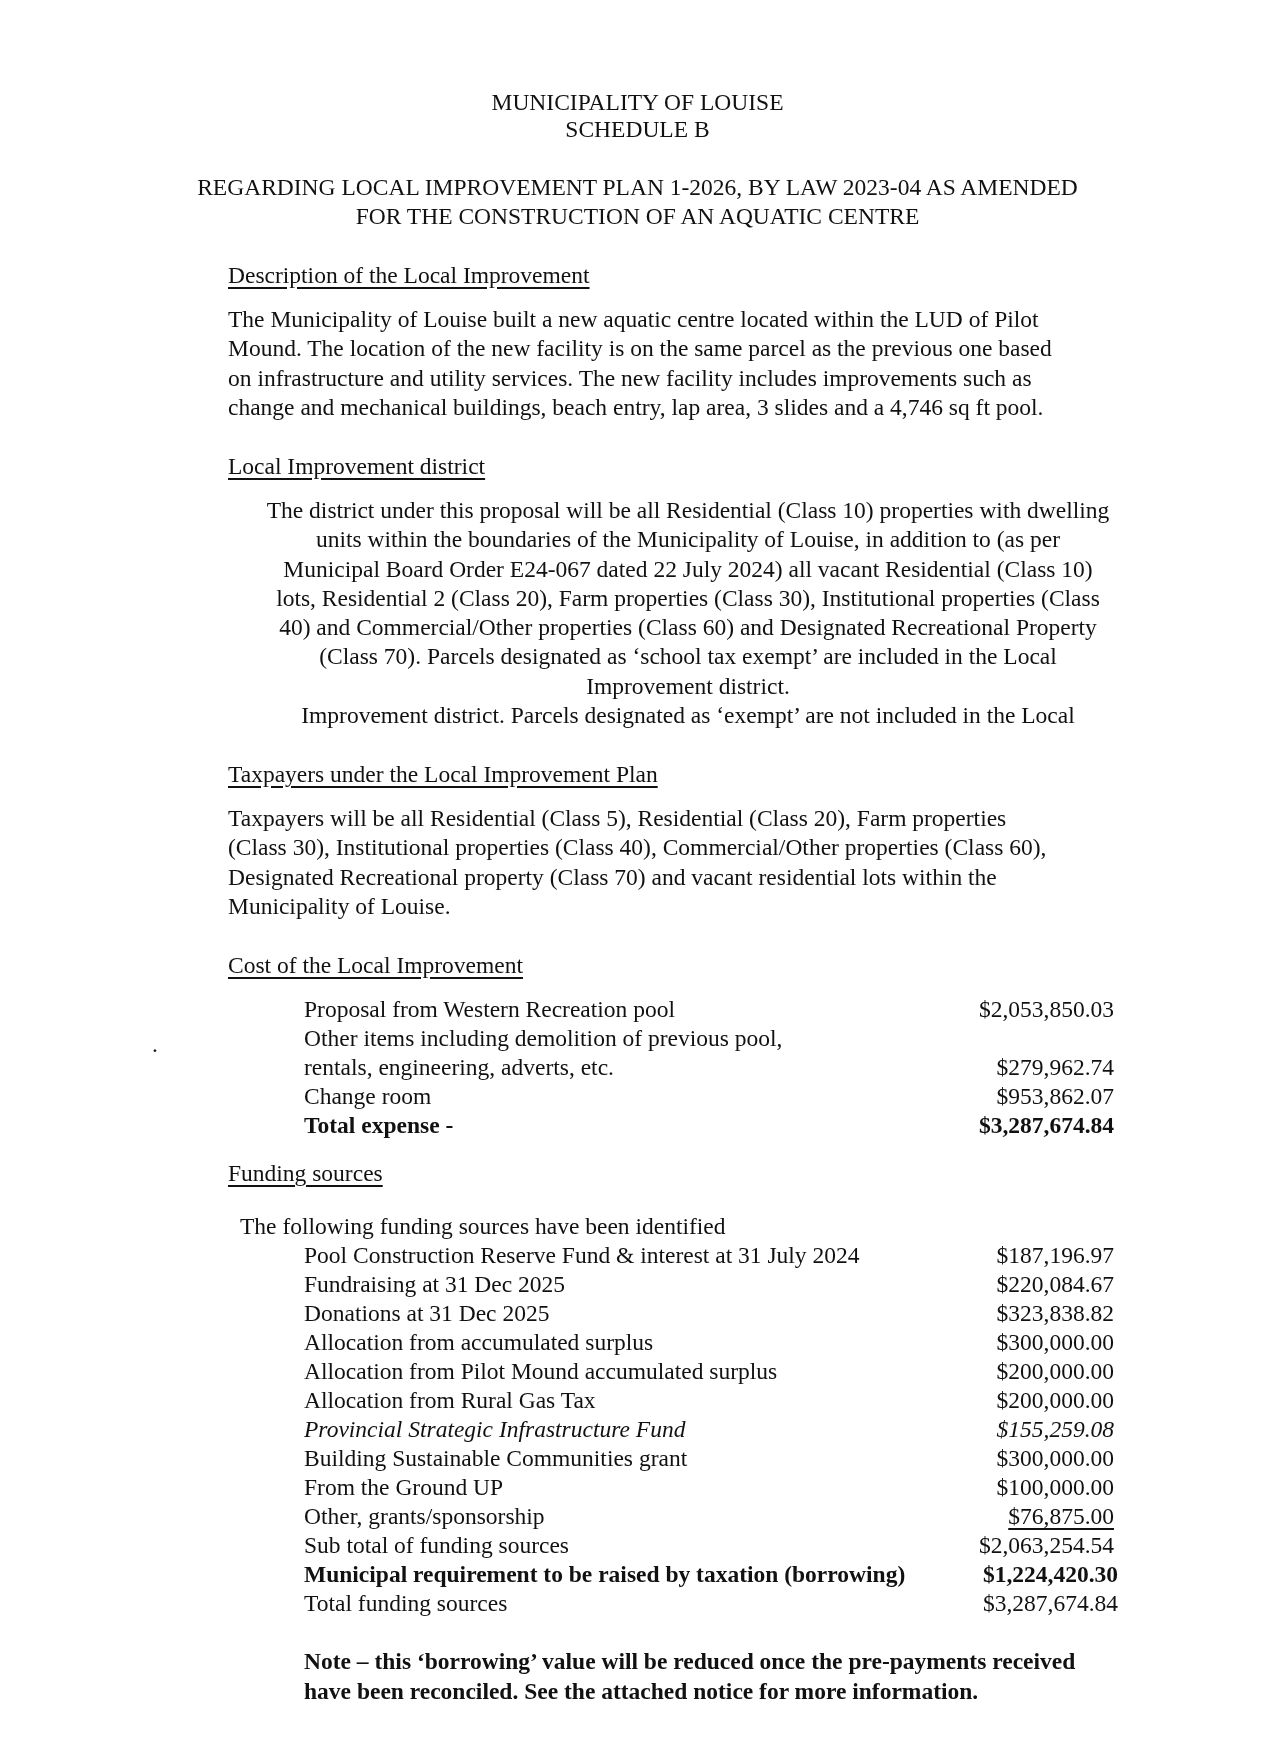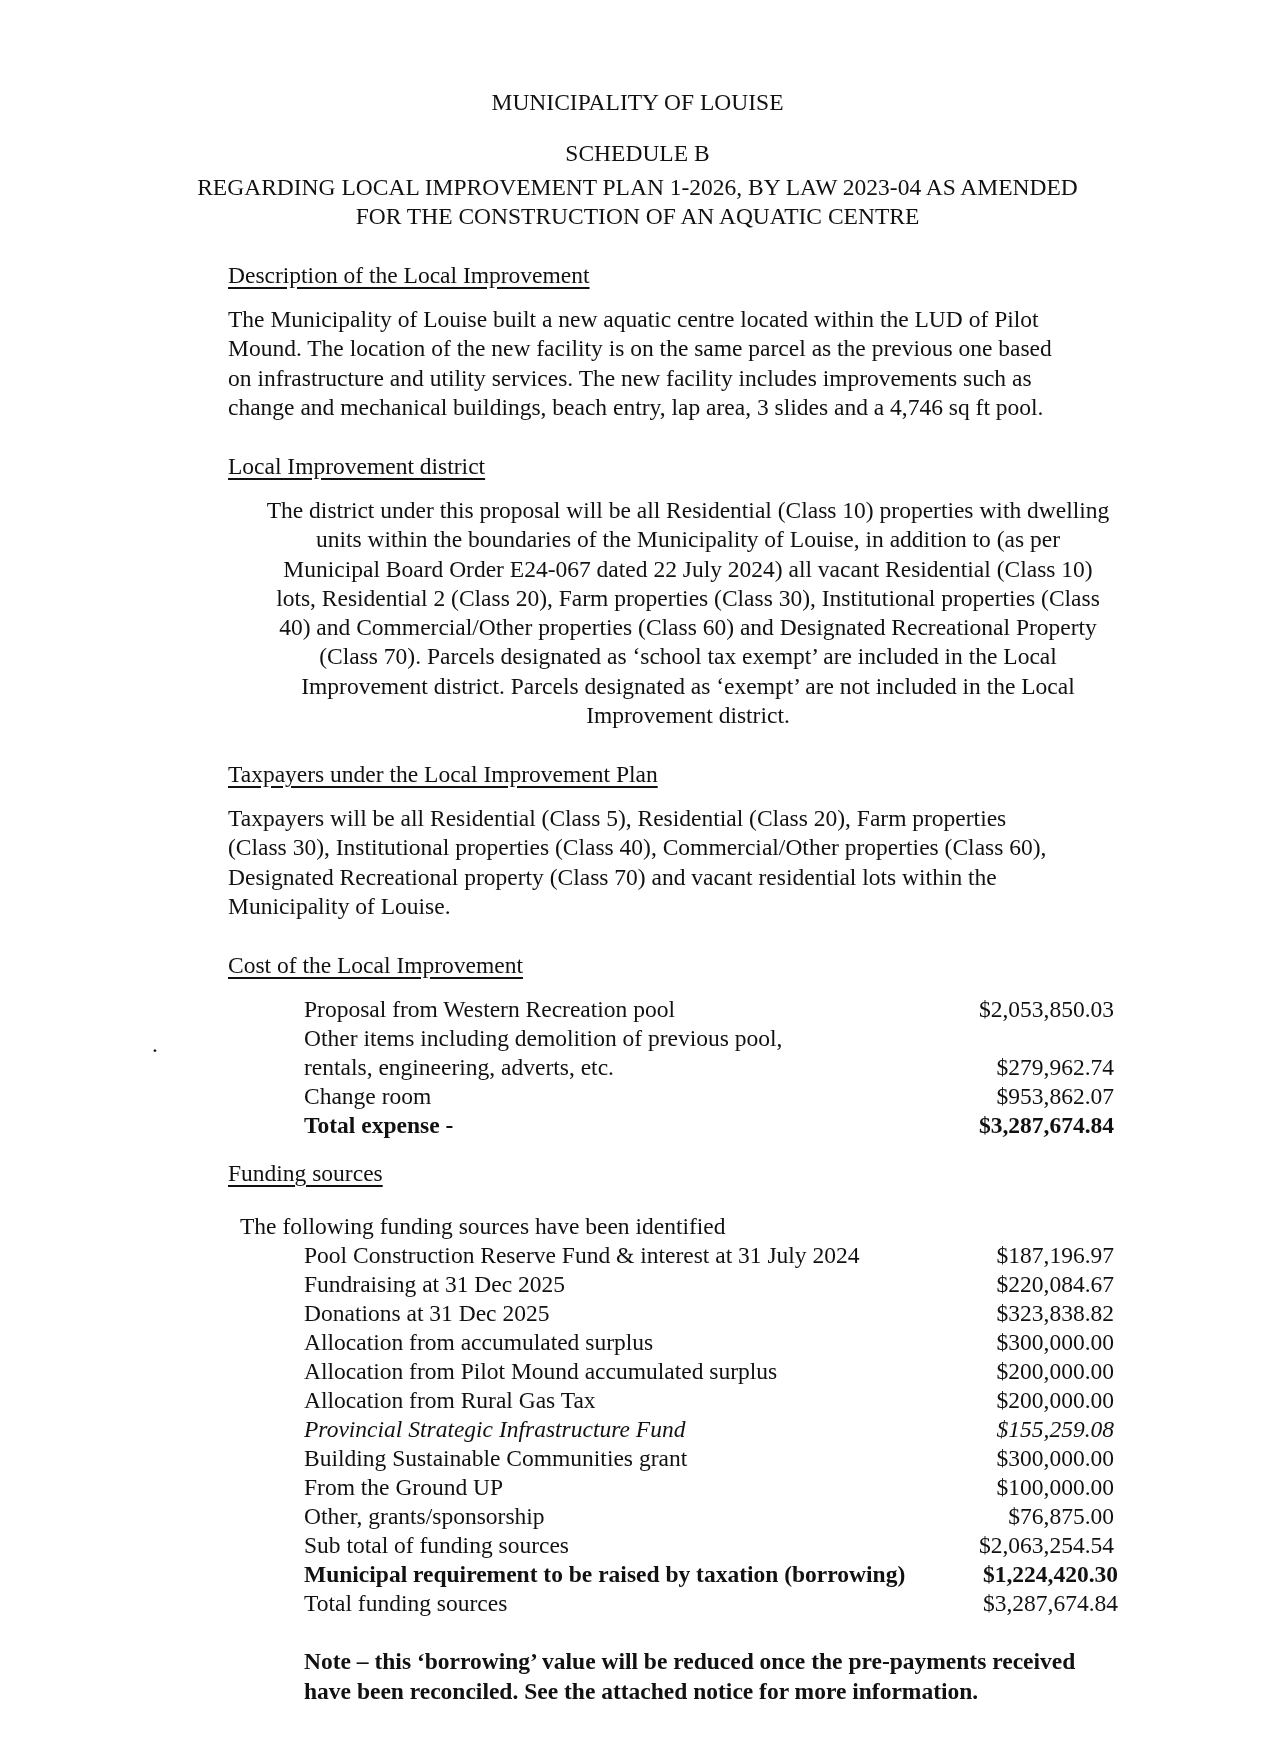--- a/index.html
+++ b/index.html
@@ -11,54 +11,54 @@
     }
     .page { position: absolute; left: 0; top: 0; width: 1275px; height: 1744px; }
     .center { position: absolute; left: 0; width: 1275px; text-align: center; line-height: 29px; }
     .heading { position: absolute; left: 228px; text-decoration: underline; text-underline-offset: 4px; line-height: 29px; white-space: nowrap; }
     .para { position: absolute; left: 228px; width: 920px; line-height: 29.3px; }
     .para span { display: block; white-space: nowrap; }
     .row { position: absolute; left: 304px; width: 810px; height: 29px; line-height: 29px; white-space: nowrap; }
     .row .label { position: absolute; left: 0; top: 0; }
     .row .amt { position: absolute; right: 0; top: 0; text-align: right; }
     .bold { font-weight: bold; }
-    .underline { text-underline-offset: 4px; }
+    .underline { text-decoration: underline; text-underline-offset: 4px; }
     .dot { position: absolute; left: 152px; top: 1030px; line-height: 29px; }
     .intro { position: absolute; left: 240px; line-height: 29px; white-space: nowrap; }
     .note { position: absolute; left: 304px; width: 860px; line-height: 30px; font-weight: bold; }
     .note span { display: block; white-space: nowrap; }
   </style>
 </head>
 <body>
 
 <div class="page">
 
   <div class="center" style="top:56px;margin-top:32px;">MUNICIPALITY OF LOUISE</div>
-  <div class="center" style="top:115px;margin-top:24px;">SCHEDULE B</div>
+  <div class="center" style="top:115px;">SCHEDULE B</div>
   <div class="center" style="top:173px;">REGARDING LOCAL IMPROVEMENT PLAN 1-2026, BY LAW 2023-04 AS AMENDED</div>
   <div class="center" style="top:202px;">FOR THE CONSTRUCTION OF AN AQUATIC CENTRE</div>
 
   <div class="heading" style="top:261px;">Description of the Local Improvement</div>
   <div class="para" style="top:305px;">
     <span>The Municipality of Louise built a new aquatic centre located within the LUD of Pilot</span>
     <span>Mound. The location of the new facility is on the same parcel as the previous one based</span>
     <span>on infrastructure and utility services.  The new facility includes improvements such as</span>
     <span>change and mechanical buildings, beach entry, lap area, 3 slides and a 4,746 sq ft pool.</span>
   </div>
 
   <div class="heading" style="top:452px;">Local Improvement district</div>
   <div class="para" style="top:496px;text-align:center;">
     <span>The district under this proposal will be all Residential (Class 10) properties with dwelling</span>
     <span>units within the boundaries of the Municipality of Louise, in addition to (as per</span>
     <span>Municipal Board Order E24-067 dated 22 July 2024) all vacant Residential (Class 10)</span>
     <span>lots, Residential 2 (Class 20), Farm properties (Class 30), Institutional properties (Class</span>
     <span>40) and Commercial/Other properties (Class 60) and Designated Recreational Property</span>
     <span>(Class 70).  Parcels designated as ‘school tax exempt’ are included in the Local</span>
+    <span>Improvement district.</span>
     <span>Improvement district. Parcels designated as ‘exempt’ are not included in the Local</span>
-    <span>Improvement district.</span>
   </div>
 
   <div class="heading" style="top:760px;">Taxpayers under the Local Improvement Plan</div>
   <div class="para" style="top:804px;">
     <span>Taxpayers will be all Residential (Class 5), Residential (Class 20), Farm properties</span>
     <span>(Class 30), Institutional properties (Class 40), Commercial/Other properties (Class 60),</span>
     <span>Designated Recreational property (Class 70) and vacant residential lots within the</span>
     <span>Municipality of Louise.</span>
   </div>
 

